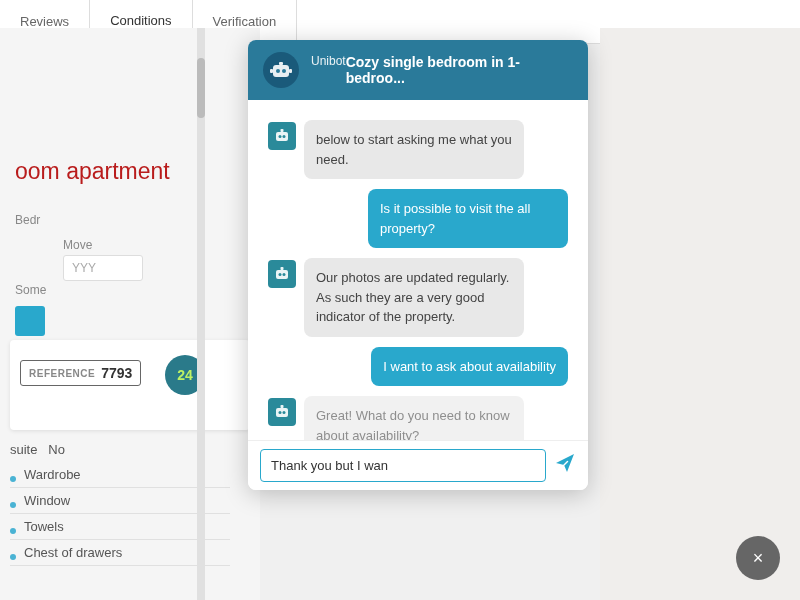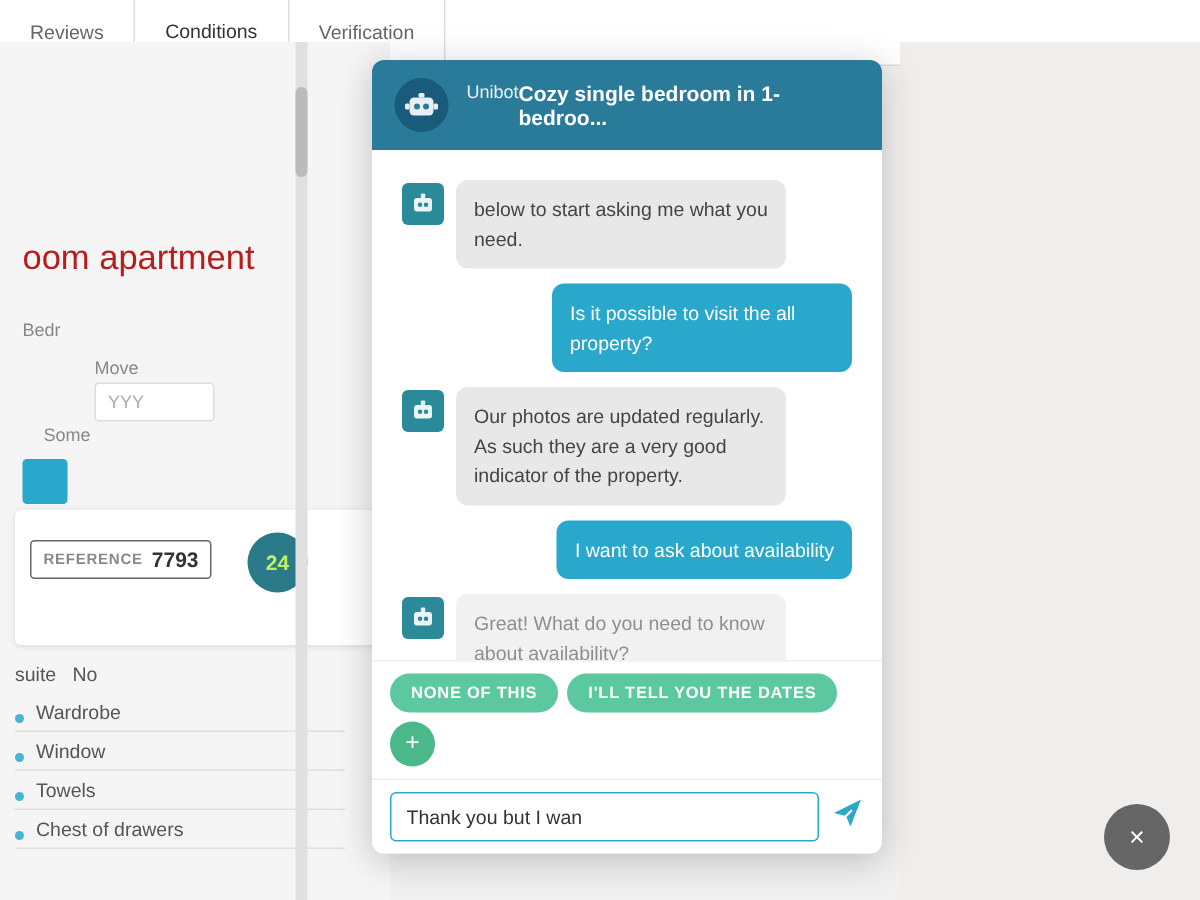--- a/index.html
+++ b/index.html
@@ -357,21 +357,21 @@
 
   <div style="position:absolute; top:185px; left:0; right:0; padding:0 15px;">
     <div style="font-size:12px; color:#888; margin-bottom:3px;">Bedr</div>
   </div>
 
   <div style="position:absolute; top:210px; left:0; right:0; padding:0 15px;margin-left:48px;">
     <div style="font-size:12px; color:#888; margin-bottom:3px;">Move</div>
     <div style="background:#fff; border:1px solid #ddd; border-radius:3px; padding:5px 8px; font-size:12px; color:#aaa; width:80px;">YYY</div>
   </div>
 
-  <div style="position:absolute; top:255px; left:0; right:0; padding:0 29px;">
+  <div style="position:absolute; top:255px; left:0; right:0; padding:0 15px;">
     <div style="font-size:12px; color:#888;">Some</div>
   </div>
 
   <div style="position:absolute; top:278px; left:15px; width:30px; height:30px; background:#29a8cc; border-radius:3px;"></div>
 </div>
 
 <div style="position:absolute; top:340px; left:0; width:240px; height:90px; background:#fff; margin:0 10px; border-radius:4px; box-shadow:0 1px 4px rgba(0,0,0,0.1);">
 
   <div class="reference-badge" style="position:absolute; top:20px; left:10px;">
     <span class="ref-label">REFERENCE</span>
@@ -474,25 +474,20 @@
           <rect x="2" y="4" width="12" height="9" rx="2" fill="white" opacity="0.9"></rect>
           <circle cx="6" cy="8.5" r="1.5" fill="#2a8a9a"></circle>
           <circle cx="10" cy="8.5" r="1.5" fill="#2a8a9a"></circle>
           <rect x="6.5" y="1" width="3" height="3" rx="0.8" fill="white" opacity="0.9"></rect>
         </svg>
       </div>
       <div class="msg-bubble-bot" style="opacity:0.6;">Great! What do you need to know about availability?</div>
     </div>
   </div>
 
-  <div class="quick-replies">
-    <button class="qr-btn">NONE OF THIS</button>
-    <button class="qr-btn">I'LL TELL YOU THE DATES</button>
-    <button class="qr-btn-plus">+</button>
-  </div>
 
   <div class="chat-input-row">
     <input type="text" class="chat-input" value="Thank you but I wan" style="">
     <button class="send-btn">
       
       <svg width="22" height="22" viewBox="0 0 22 22" fill="none">
         <path d="M2 11L20 2L13 20L10 13L2 11Z" fill="#29a8cc"></path>
         <path d="M10 13L13.5 9.5" stroke="#fff" stroke-width="1.5" stroke-linecap="round"></path>
       </svg>
     </button>

